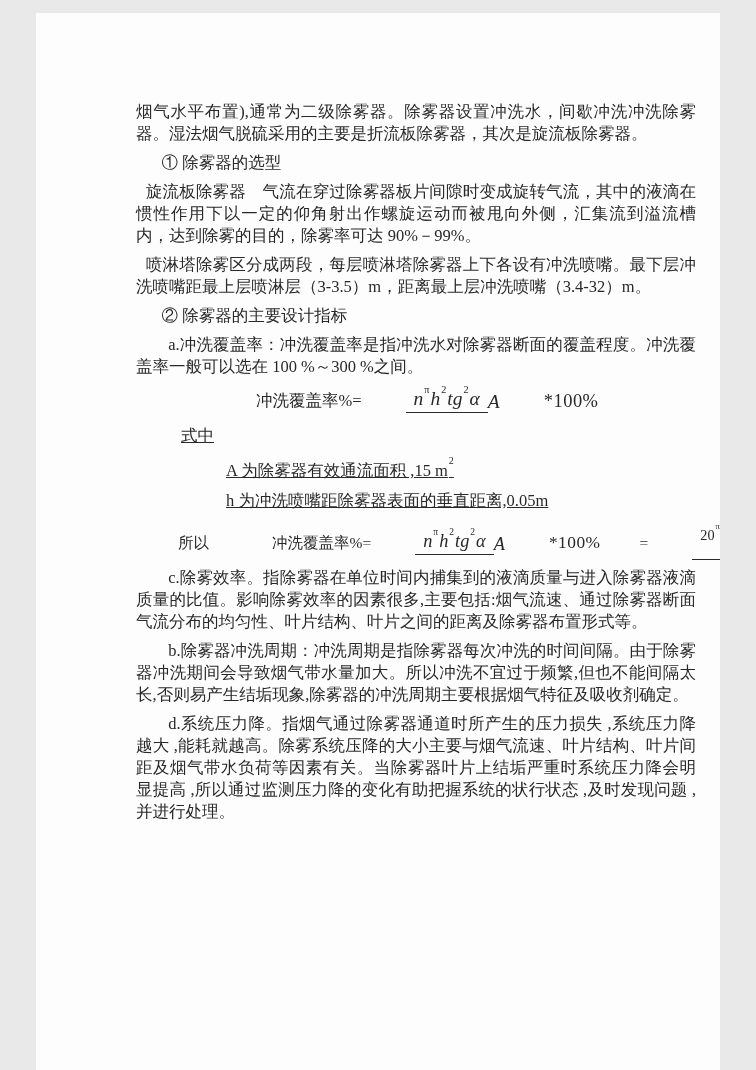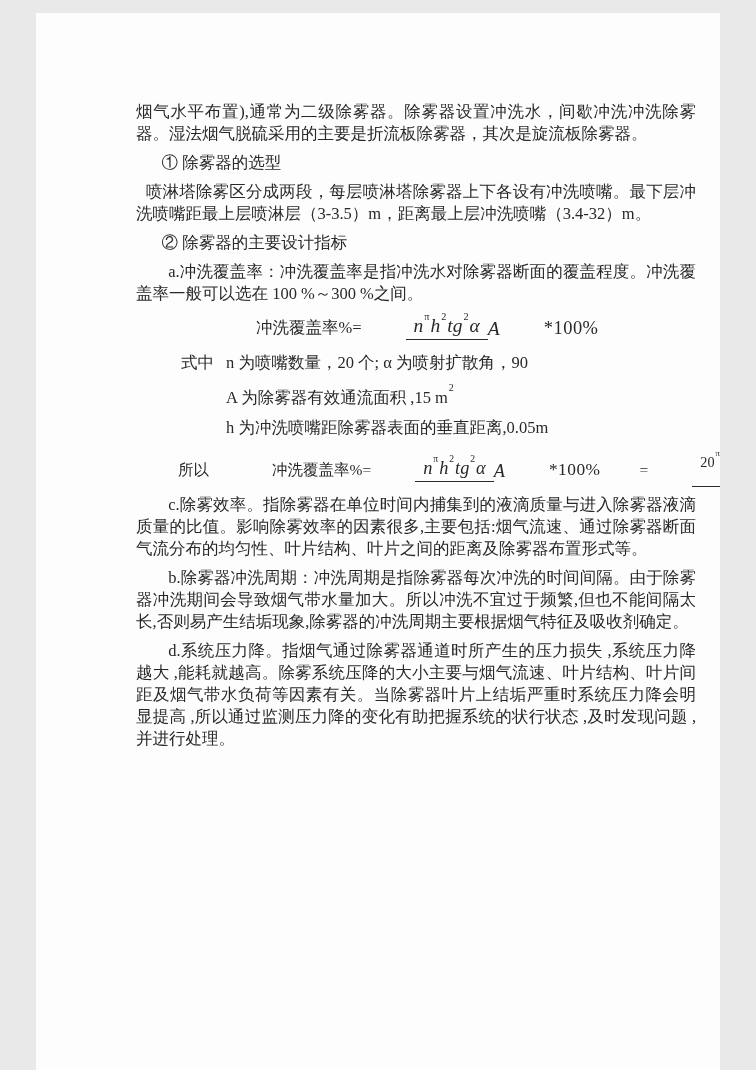--- a/index.html
+++ b/index.html
@@ -53,55 +53,55 @@
     margin:0 1px 0 1px;
     font-style:normal;
   }
   .frac-nums { font-size:92%; }
   .frac-nums .num { padding-bottom:16px; }
   .f-rhs { font-size:112%; letter-spacing:0.5px; }
   .f-res { font-size:104%; }
 
   
   .where { margin-top:8px; }
-  .where-row { display:flex; line-height:30px; }
+  .where-row { display:flex; line-height:30px;text-decoration:underline; }
   .where-label { width:90px; padding-left:45px; box-sizing:border-box; flex:none; }
   .where-text sup.s { font-size:10px; }
 </style>
 </head>
 <body>
 
 <div class="page">
   <div class="content">
 
     <p>烟气水平布置),通常为二级除雾器。除雾器设置冲洗水，间歇冲洗冲洗除雾器。湿法烟气脱硫采用的主要是折流板除雾器，其次是旋流板除雾器。</p>
 
     <p class="head">① 除雾器的选型</p>
 
 
+    <p class="ind-sm">旋流板除雾器　气流在穿过除雾器板片间隙时变成旋转气流，其中的液滴在惯性作用下以一定的仰角射出作螺旋运动而被甩向外侧，汇集流到溢流槽内，达到除雾的目的，除雾率可达 90%－99%。</p>
 
     <p class="ind-sm">喷淋塔除雾区分成两段，每层喷淋塔除雾器上下各设有冲洗喷嘴。最下层冲洗喷嘴距最上层喷淋层（3-3.5）m，距离最上层冲洗喷嘴（3.4-32）m。</p>
 
     <p class="head">② 除雾器的主要设计指标</p>
 
     <p class="ind">a.冲洗覆盖率：冲洗覆盖率是指冲洗水对除雾器断面的覆盖程度。冲洗覆盖率一般可以选在 100 %～300 %之间。</p>
 
     <div class="formula-line f1">
       <span>冲洗覆盖率%=</span>
       <span class="frac">
         <span class="num"><span class="var">n</span><sup class="s">π</sup><span class="var">h</span><sup class="s">2</sup><span class="var">tg</span><sup class="s">2</sup><span class="var">α</span></span>
         <span class="den var">A</span>
       </span>
       <span class="f-rhs">*100%</span>
     </div>
 
     <div class="where">
       <div class="where-row">
         <span class="where-label">式中</span>
-        <span class="where-text">n 为喷嘴数量，20 个; α 为喷射扩散角，90</span>
       </div>
       <div class="where-row">
         <span class="where-label"></span>
         <span class="where-text"><span>A 为除雾器有效通流面积 ,15 m</span><sup class="s">2</sup></span>
       </div>
       <div class="where-row">
         <span class="where-label"></span>
         <span class="where-text">h 为冲洗喷嘴距除雾器表面的垂直距离,0.05m</span>
       </div>
     </div>

